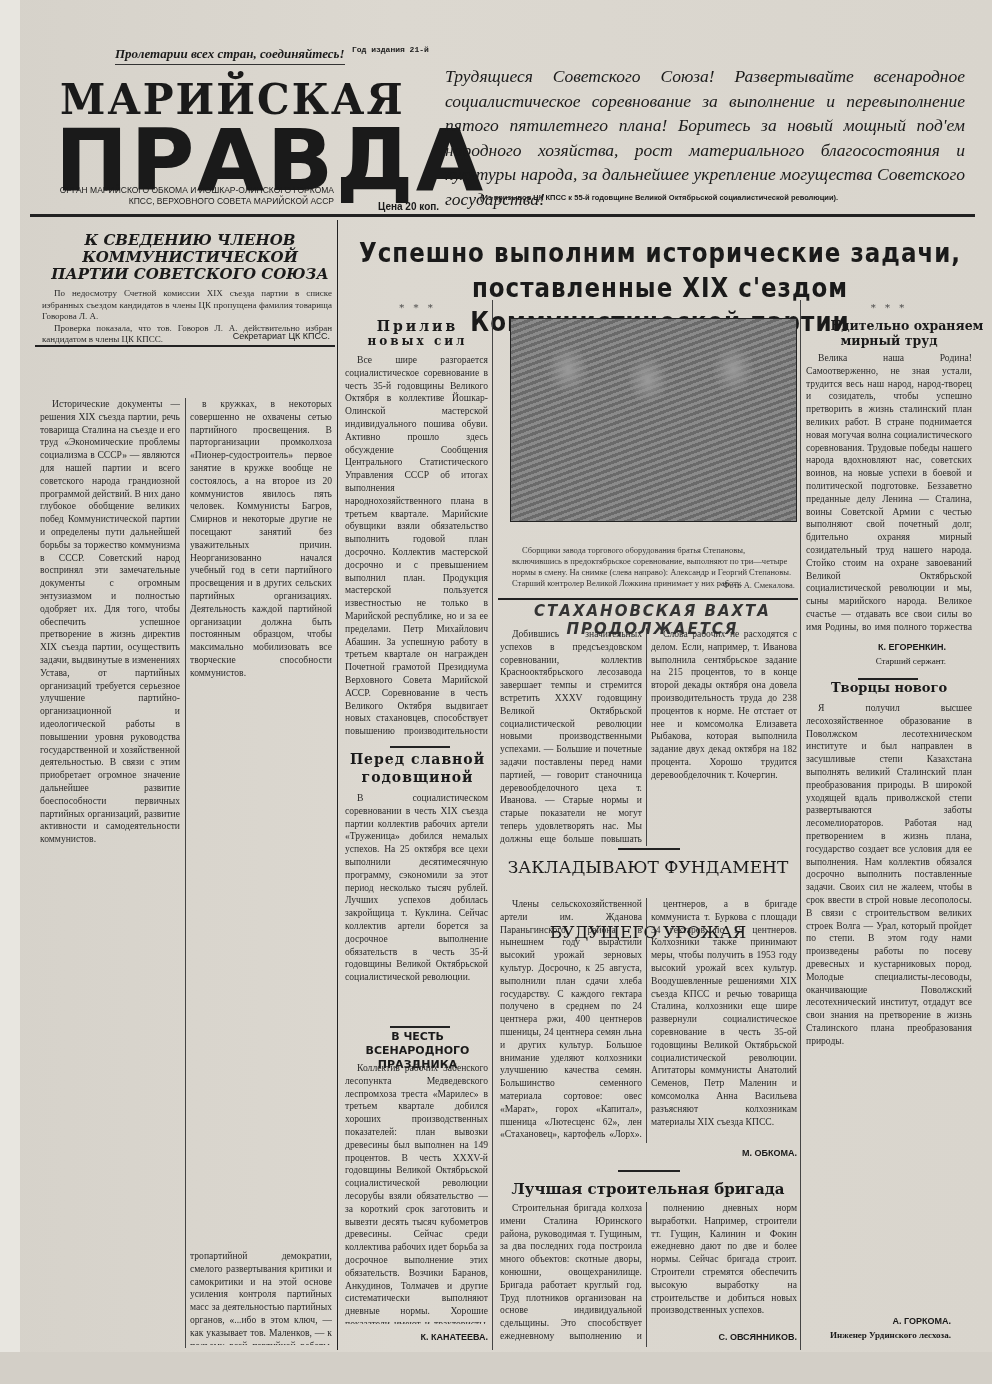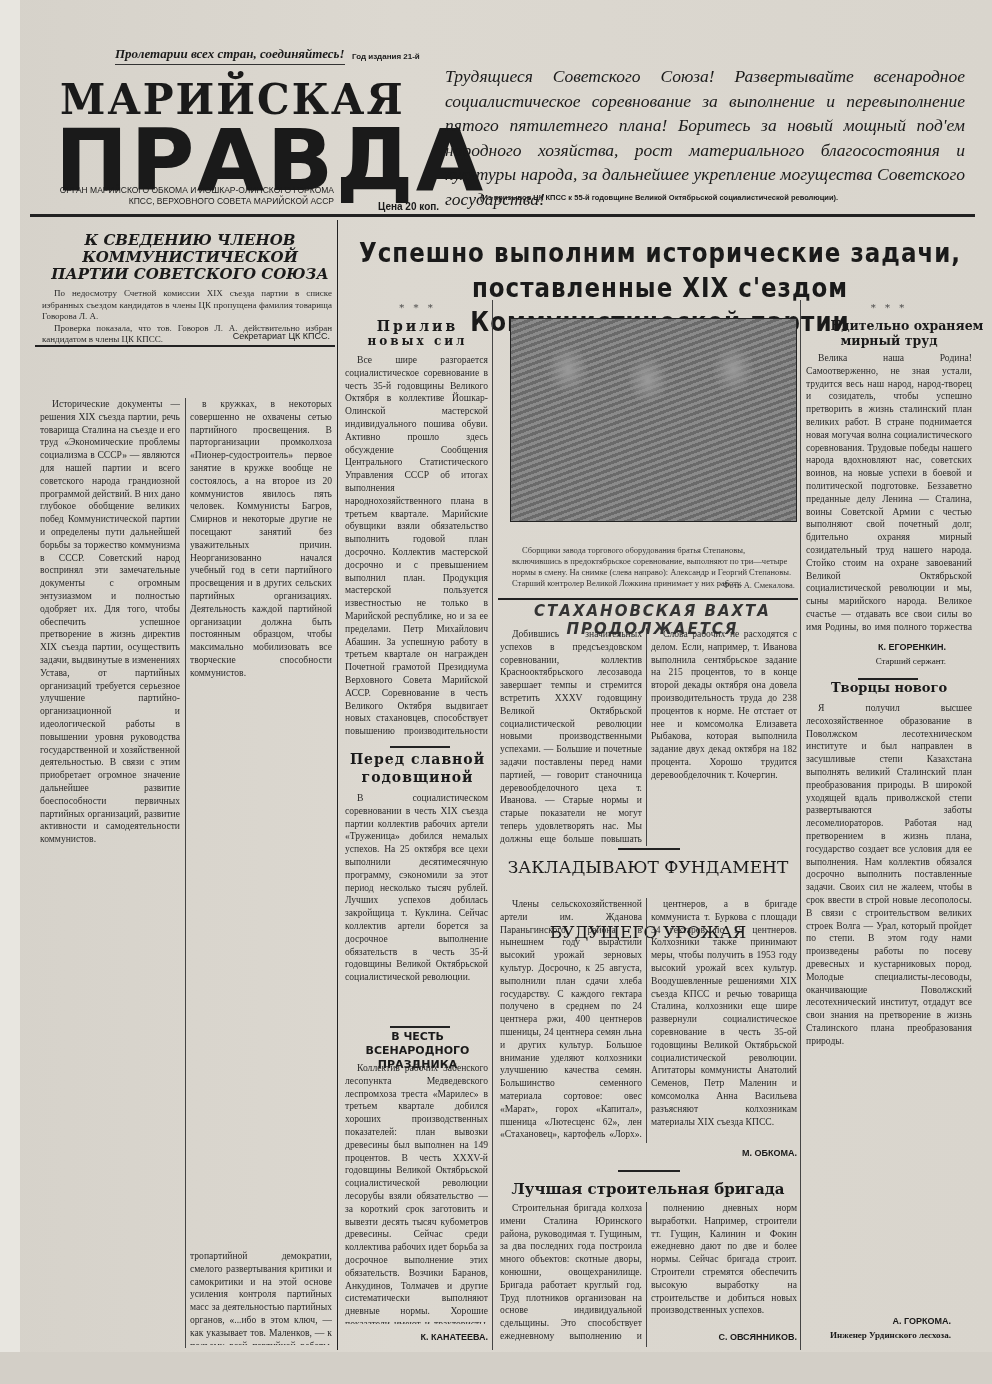--- a/index.html
+++ b/index.html
@@ -3,21 +3,21 @@
 <meta charset="utf-8">
 <style>
   html,body{margin:0;padding:0;}
   body{width:992px;height:1384px;background:#cfccc4;overflow:hidden;position:relative;font-family:"DejaVu Serif",serif;color:#1a1a1a;}
   .page{position:absolute;left:0;top:0;width:992px;height:1384px;background:linear-gradient(90deg,#d6d2ca 0%,#dcd8d0 40%,#d9d5cd 100%);}
   .abs{position:absolute;}
   .motto{left:115px;top:46px;font-family:"Liberation Serif",serif;font-style:italic;font-weight:bold;font-size:13px;border-bottom:1.5px solid #333;padding-bottom:2px;}
   .mast1{left:60px;top:75px;font-family:"DejaVu Serif",serif;font-size:41px;font-weight:bold;letter-spacing:2px;transform:scaleY(1.05);}
   .mast2{left:55px;top:118px;font-family:"DejaVu Sans",sans-serif;font-size:74px;font-weight:900;letter-spacing:2px;transform:scaleX(1.18) scaleY(1.15);transform-origin:left top;line-height:1;}
   .organ{left:34px;top:185px;width:300px;font-family:"Liberation Sans",sans-serif;font-weight:normal;font-size:8.5px;text-align:right;line-height:11px;}
-  .yr{left:352px;top:52px;font-family:Liberation Sans, sans-serif;font-size:8px;font-weight:bold;}
+  .yr{left:352px;top:45px;font-family:Liberation Mono, monospace;font-size:8px;font-weight:bold;}
   .datebox{left:350px;top:72px;width:70px;height:88px;border:2px dotted #333;text-align:center;font-family:"Liberation Sans",sans-serif;}
   .datebox .d{font-size:8px;font-weight:bold;margin-top:12px;}
   .datebox .n{font-family:"DejaVu Serif",serif;font-size:22px;font-weight:bold;line-height:24px;}
   .datebox .m{font-style:italic;font-weight:bold;font-size:9px;}
   .datebox .y{font-style:italic;font-weight:bold;font-size:8px;}
   .datebox .no{font-size:8px;font-weight:bold;margin-top:4px;}
   .price{left:378px;top:201px;font-family:"Liberation Sans",sans-serif;font-size:10px;font-weight:bold;}
   .slogan{left:445px;top:64px;width:520px;font-family:"Liberation Serif",serif;font-style:italic;font-size:17.5px;line-height:24.5px;text-align:justify;}
   .slogan-src{left:480px;top:193px;font-family:"Liberation Sans",sans-serif;font-size:7.5px;font-weight:bold;}
   .hr{background:#222;}

